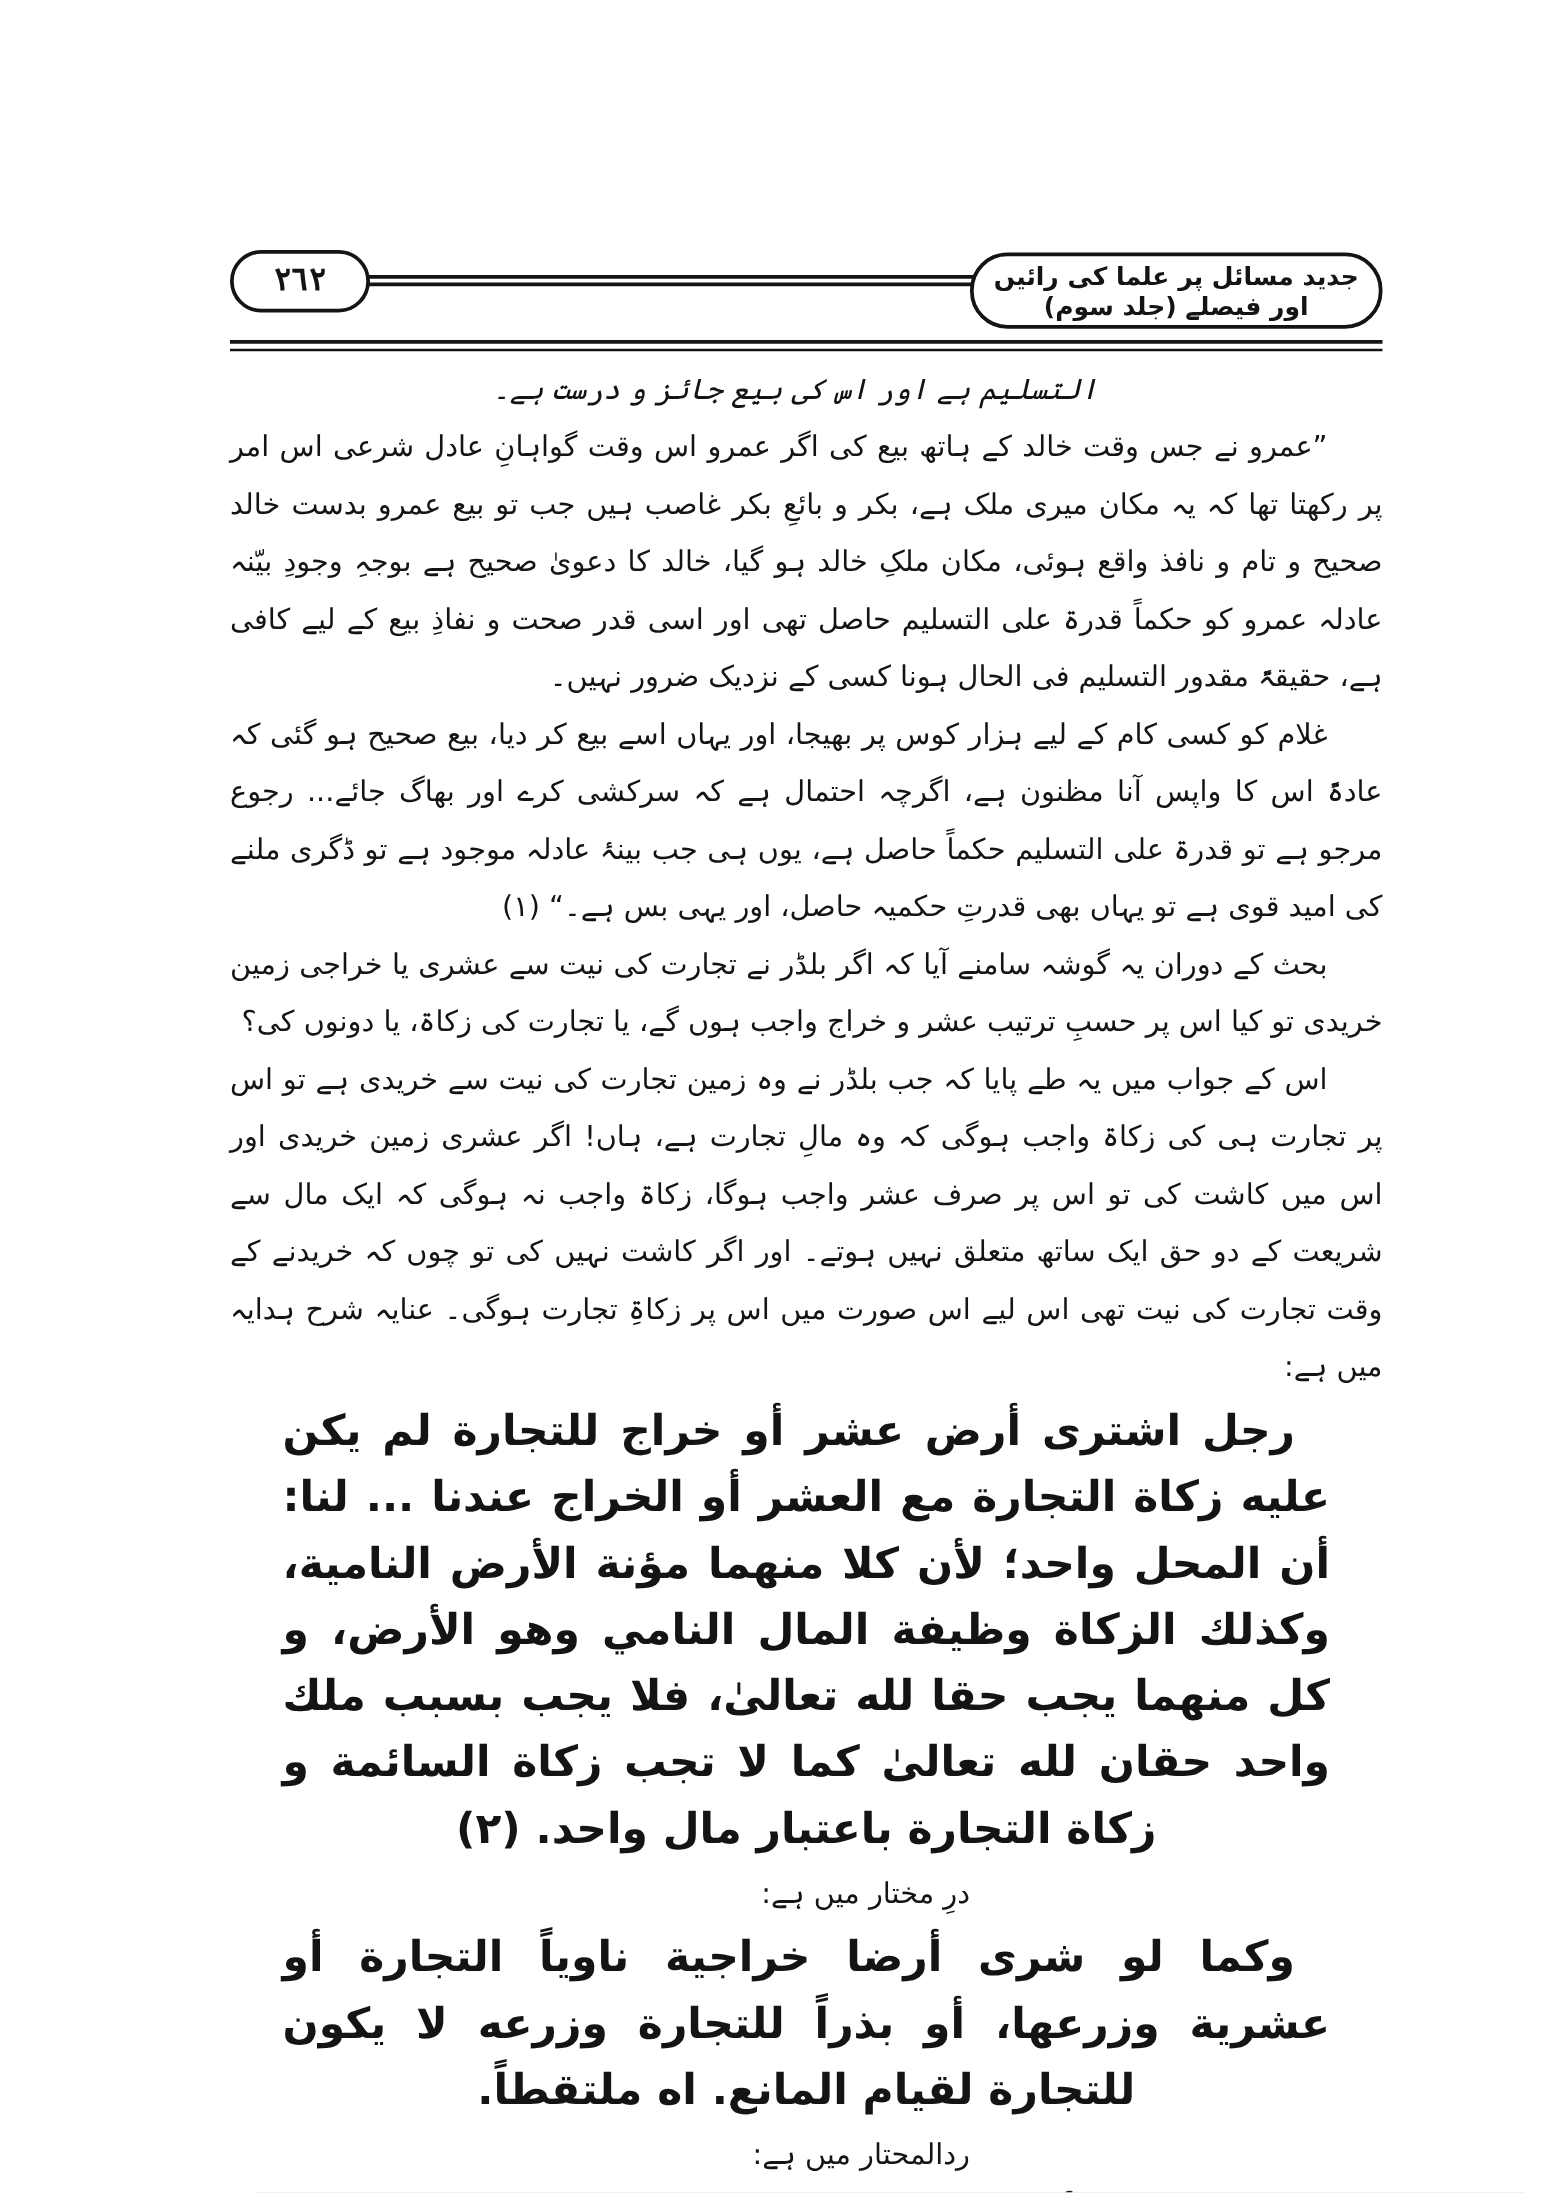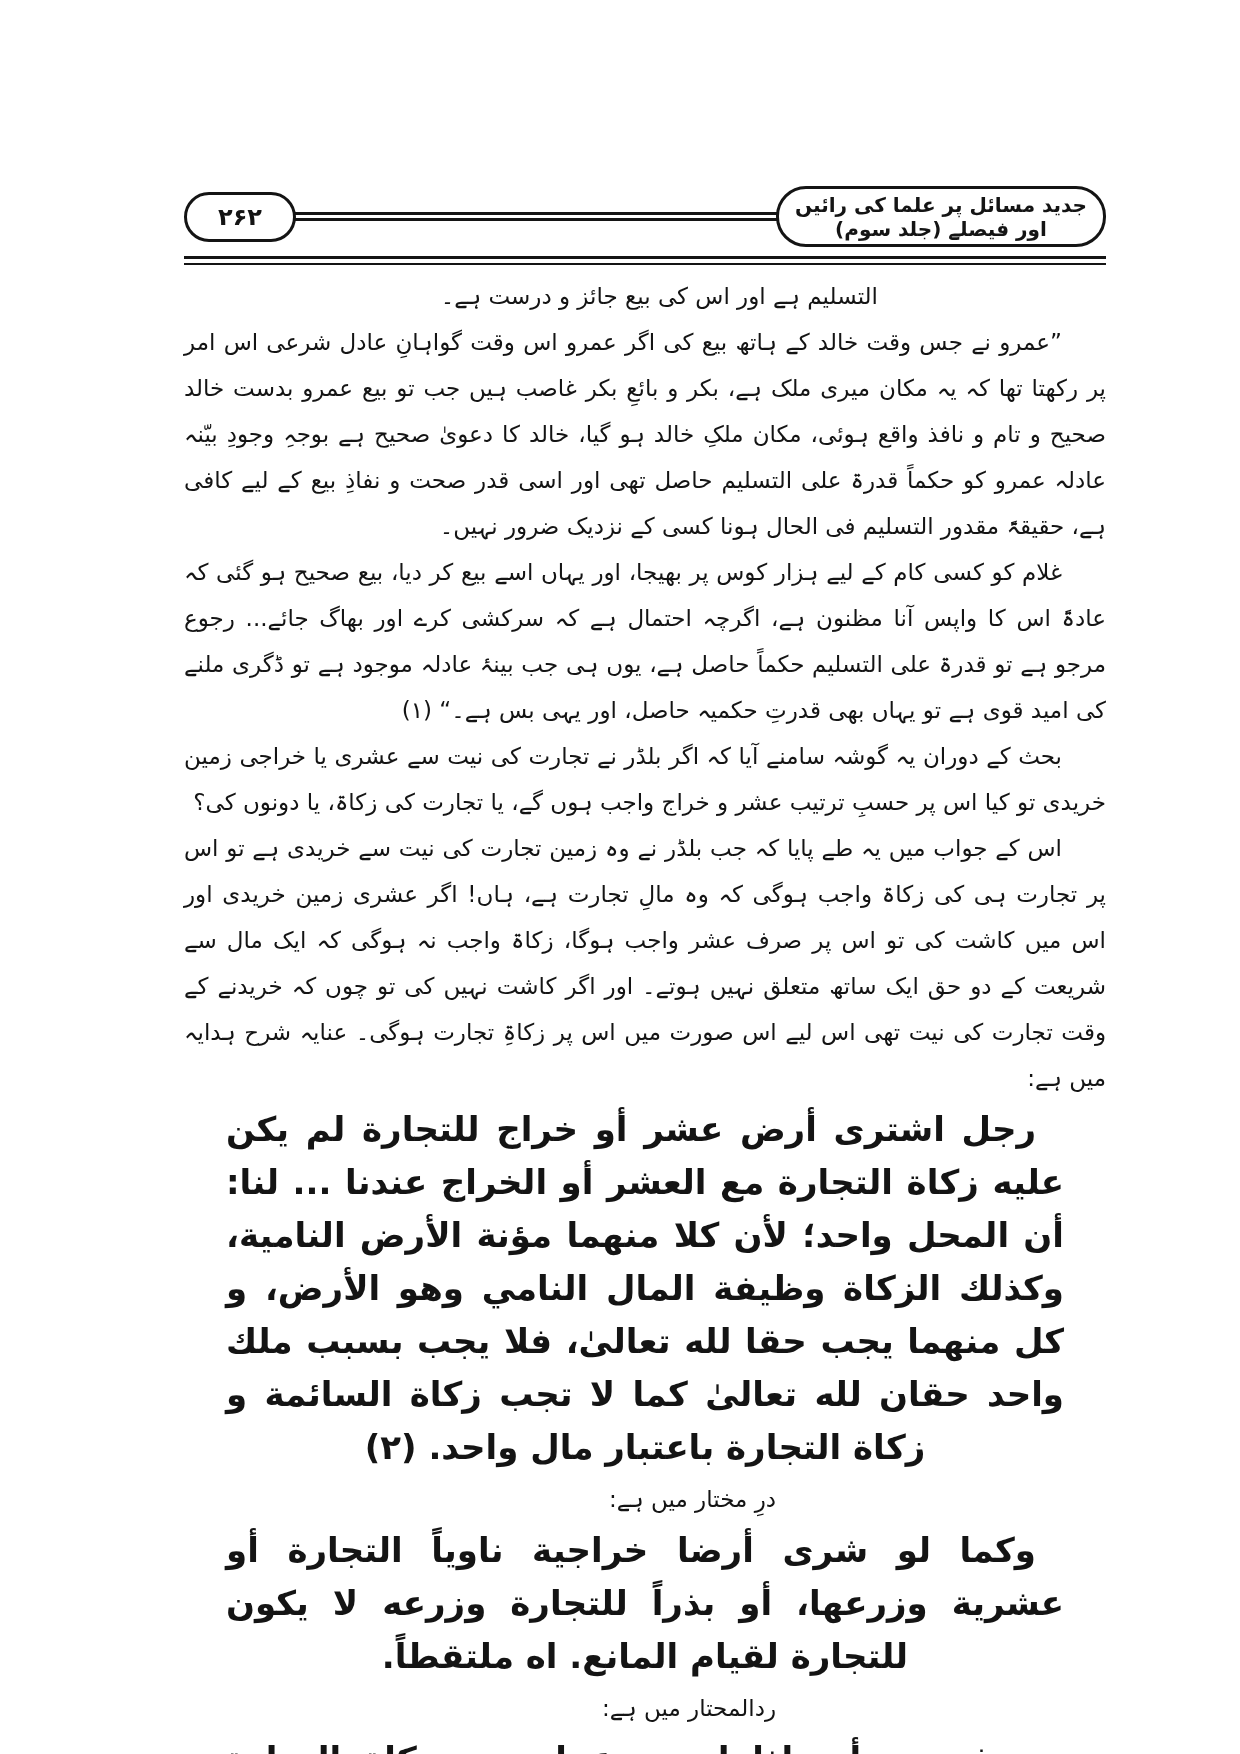--- a/index.html
+++ b/index.html
@@ -25,20 +25,21 @@
     height: 44px;
     border: 3px solid #141414;
     border-radius: 25px;
     display: flex;
     align-items: center;
     justify-content: center;
     font-size: 24px;
     font-weight: bold;
     background: #fff;
     z-index: 1;
+    font-family: Liberation Serif, serif;
   }
   .header-connector {
     flex: 1 1 auto;
     height: 3px;
     border-top: 3px solid #141414;
     border-bottom: 3px solid #141414;
     margin: 0 -4px;
   }
   .title-capsule {
     flex: 0 0 auto;
@@ -49,39 +50,41 @@
     display: flex;
     align-items: center;
     justify-content: center;
     direction: rtl;
     font-size: 20px;
     font-weight: bold;
     text-align: center;
     padding: 0 8px;
     background: #fff;
     z-index: 1;
+    margin-top: 16px;
   }
   .double-rule {
     margin: 9px 134px 0 184px;
     height: 4px;
     border-top: 3px solid #141414;
     border-bottom: 2px solid #141414;
   }
   
   .body-col {
     direction: rtl;
     margin: 8px 134px 0 184px;
     font-size: 23px;
     line-height: 46px;
     text-align: justify;
   }
   .continuation-line {
     text-align: right;
     padding-right: 228px;
     white-space: nowrap;
+    font-style: italic;
   }
   .intro-line {
     text-align: right;
     white-space: nowrap;
   }
   .intro-a { padding-right: 150px; }
   .intro-b { padding-right: 330px; }
   .urdu-para { text-indent: 44px; }
   .arabic-quote {
     font-size: 34px;

